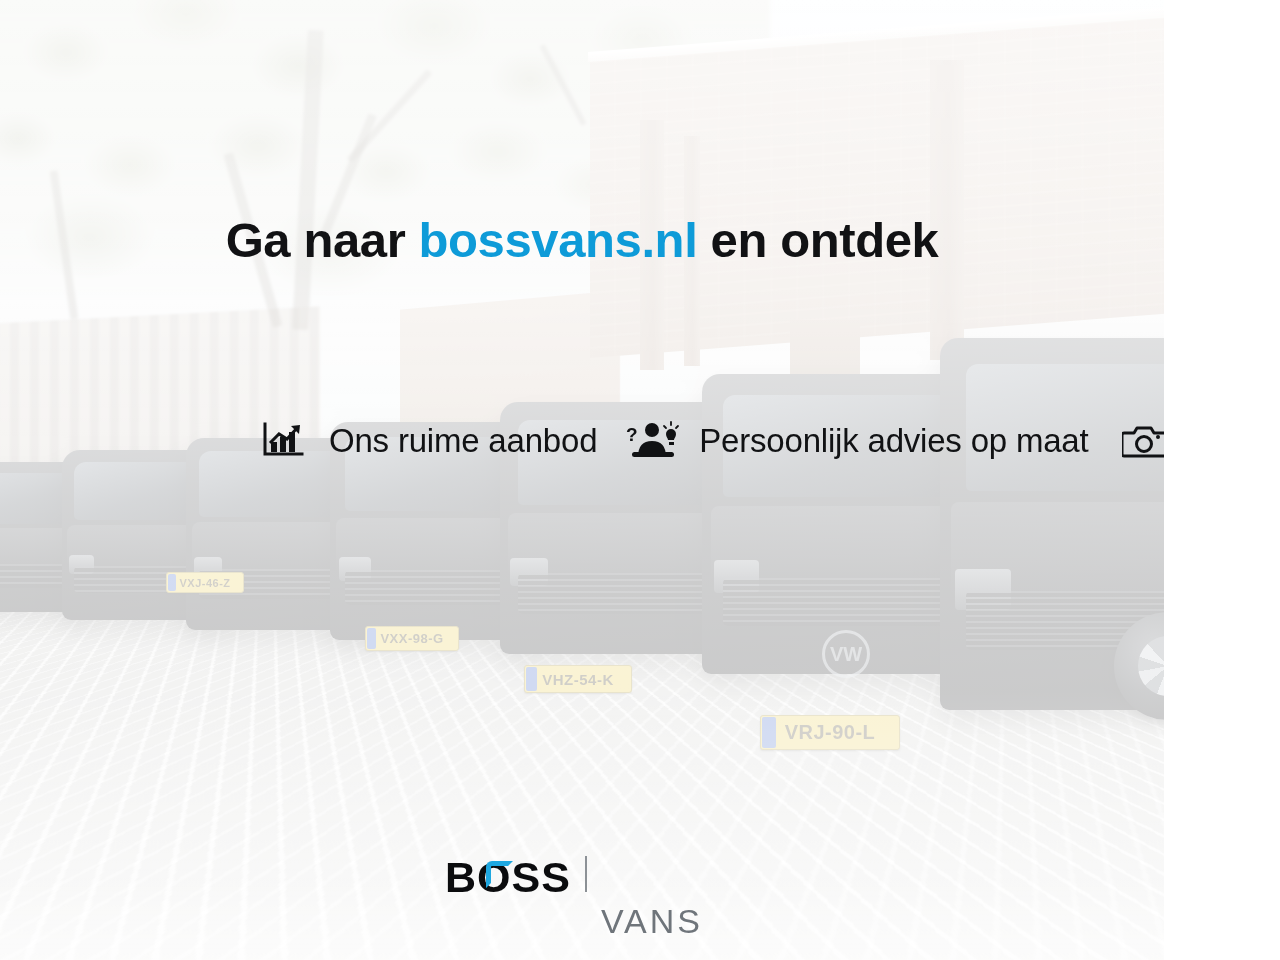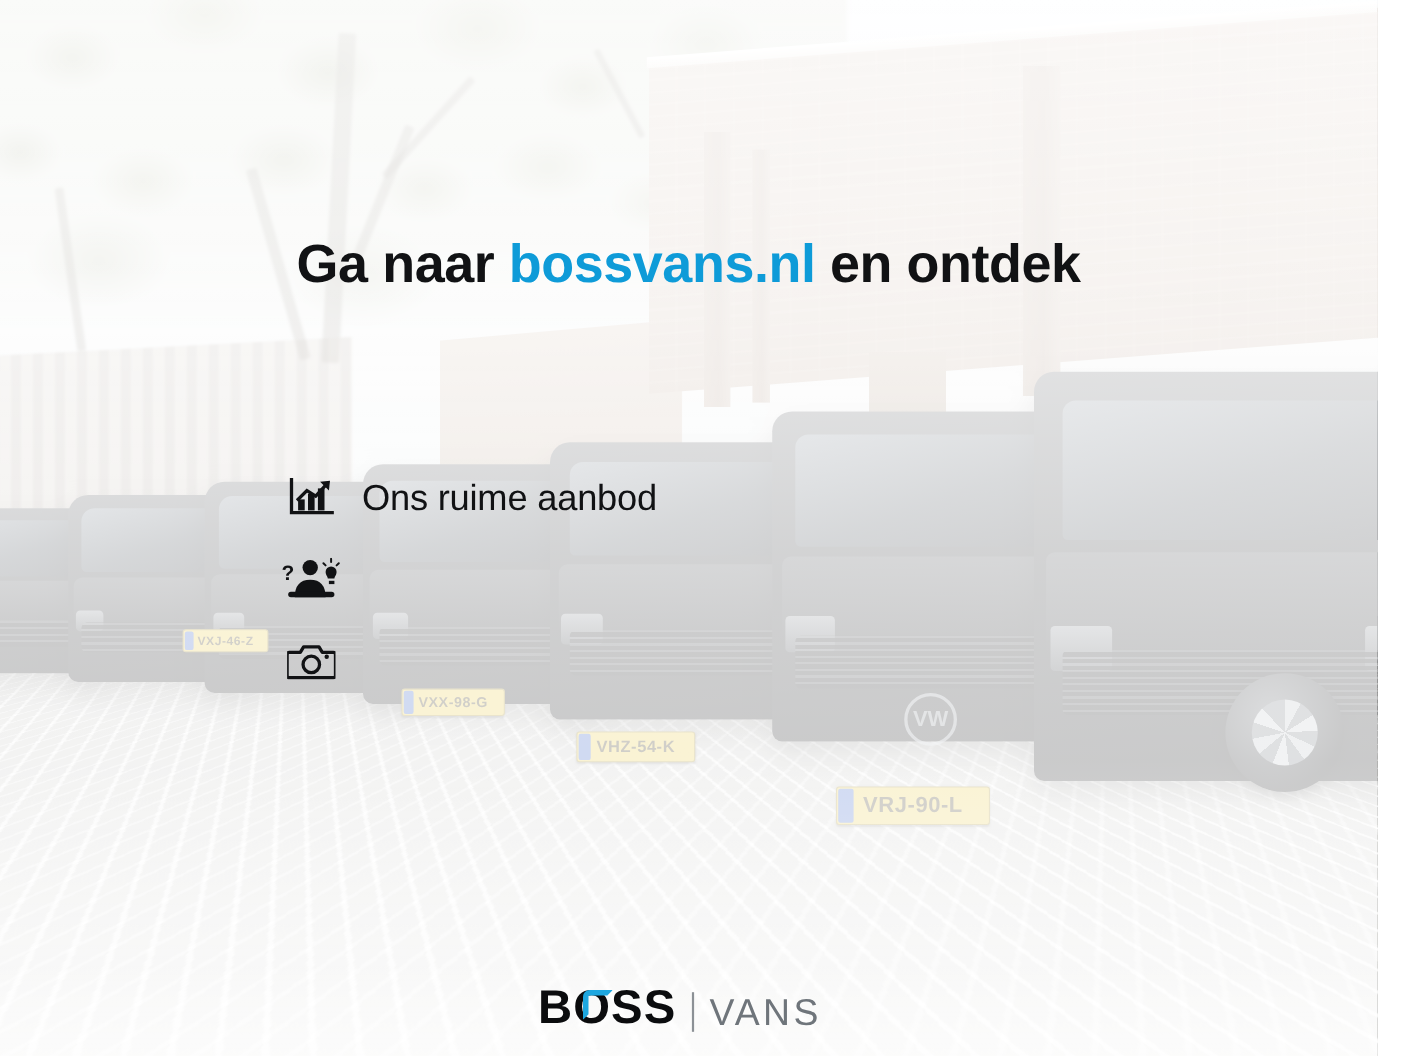--- a/index.html
+++ b/index.html
@@ -2,21 +2,21 @@
 <html><head>
 <meta charset="utf-8">
 <style>
   html,body{margin:0;padding:0;background:#fff;}
   body{
     font-family:"Liberation Sans", sans-serif;
     -webkit-font-smoothing:antialiased;
   }
   .stage{
     position:relative;
-    width:1252px;height:960px;
+    width:1164px;height:960px;
     overflow:hidden;
     background:#eef0f1;
   }
 
   
   .photo{position:absolute;inset:0;overflow:hidden;}
 
   
   .sky{
     position:absolute;left:600px;top:0;width:680px;height:150px;
@@ -198,38 +198,38 @@
   .headline{
     position:absolute;left:0;right:0;top:212px;
     text-align:center;
     font-size:49px;font-weight:700;color:#111214;
     letter-spacing:-.4px;
     font-family:"Liberation Sans", sans-serif;
   }
   .headline .brand{color:#0e9bd8;}
 
   .features{
-    position:absolute;left:255px;top:430px;
-    display:flex;flex-direction:column;gap:28px;
+    position:absolute;left:255px;top:418px;
+    display:flex;gap:28px;
   }
   .feature{display:flex;align-items:center;gap:18px;}
   .feat-icon{
     width:56px;height:46px;flex:0 0 56px;
     display:flex;align-items:center;justify-content:center;
   }
   .feat-text{
     font-size:33px;color:#111214;font-weight:400;
     letter-spacing:-.2px;white-space:nowrap;
     font-family:"Liberation Sans", sans-serif;
   }
 
   
   .logo{
     position:absolute;left:0;right:16px;bottom:22px;
-    display:flex;align-items:flex-end;justify-content:center;gap:14px;
+    display:flex;align-items:flex-start;justify-content:center;gap:14px;
   }
   .logo-boss{
     position:relative;
     font-size:43px;font-weight:700;letter-spacing:1px;color:#0b0c0e;
     line-height:1;
     font-family:"Liberation Sans", sans-serif;
   }
   .logo-o-accent{
     position:absolute;left:41px;top:5px;width:17px;height:17px;
     border:5px solid #1ea7e0;border-right-color:transparent;border-bottom-color:transparent;
@@ -370,20 +370,21 @@
           <svg width="54" height="40" viewBox="0 0 54 40" aria-hidden="true">
             <text x="0" y="20" font-family="Liberation Sans, sans-serif" font-size="19" font-weight="700" fill="#111214">?</text>
             <circle cx="26" cy="9" r="7" fill="#111214"></circle>
             <path d="M12 36 Q12 20 26 20 Q40 20 40 36 Z" fill="#111214"></path>
             <rect x="6" y="31" width="42" height="5" rx="2.5" fill="#111214"></rect>
             <path d="M45 8 a5 5 0 0 1 5 5 c0 3 -2 4 -2 6 h-6 c0 -2 -2 -3 -2 -6 a5 5 0 0 1 5 -5 z" fill="#111214"></path>
             <rect x="43" y="21" width="5" height="3" fill="#111214"></rect>
             <path d="M45 1 L45 4 M38 5 L40 7 M52 5 L50 7" stroke="#111214" stroke-width="1.8" stroke-linecap="round"></path>
           </svg>
         </span>
+        <span class="feat-text">Persoonlijk advies op maat</span>
       </div>
 
       <div class="feature">
         <span class="feat-icon">
           <svg width="44" height="34" viewBox="0 0 44 34" aria-hidden="true">
             <path d="M2 9 h10 l3 -5 h14 l3 5 h10 a2 2 0 0 1 2 2 v19 a2 2 0 0 1 -2 2 h-40 a2 2 0 0 1 -2 -2 v-19 a2 2 0 0 1 2 -2 z" fill="none" stroke="#111214" stroke-width="3" stroke-linejoin="round"></path>
             <circle cx="22" cy="20" r="7.5" fill="none" stroke="#111214" stroke-width="3"></circle>
             <circle cx="36" cy="13" r="2" fill="#111214"></circle>
           </svg>
         </span>

